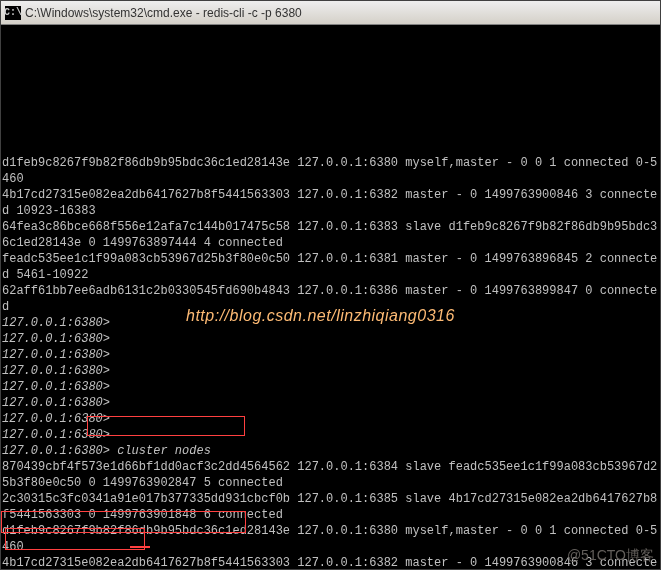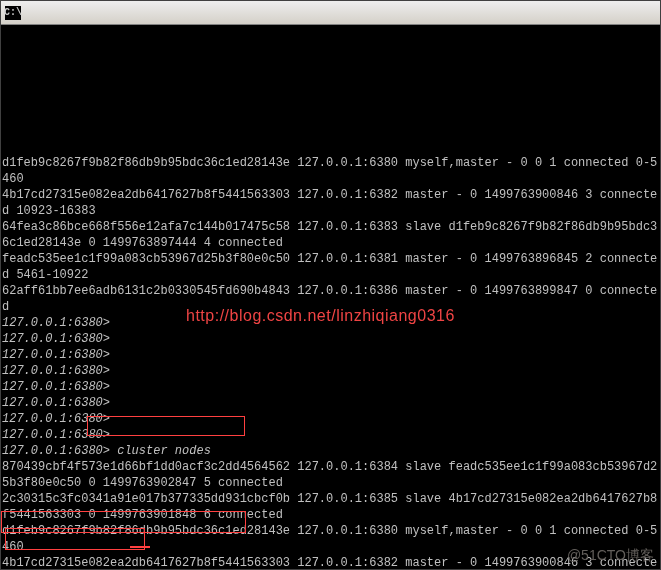--- a/index.html
+++ b/index.html
@@ -10,29 +10,30 @@
   .tb-icon { width: 16px; height: 14px; background: #000; display: inline-flex; align-items: center; justify-content: center; color: #ccc; font-family: 'Courier New', monospace; font-size: 10px; font-weight: bold; }
   .tb-title { font-size: 12px; color: #333; }
   .console { flex: 1; background: #000; color: #c0c0c0; font-family: 'Lucida Console','Courier New',monospace; font-size: 12px; line-height: 16px; padding: 2px 1px 0 1px; white-space: pre-wrap; word-break: break-all; position: relative; overflow: hidden; }
   .console .line { display: block; }
   .prompt-row { display: block; font-style: italic; }
   .highlight-box { position: absolute; border: 1px solid #ff4040; pointer-events: none; }
   .hb1 { left: 86px; top: 391px; width: 158px; height: 20px; }
   .hb2 { left: 0px; top: 486px; width: 245px; height: 22px; }
   .hb3 { left: 4px; top: 503px; width: 140px; height: 22px; }
   .hb4 { left: 129px; top: 521px; width: 20px; height: 2px; }
-  .watermark-text { position: absolute; left: 185px; top: 283px; color: #ef4444; font-family: Arial, sans-serif; font-size: 16px; letter-spacing: 0.5px; pointer-events: none; }
+  .watermark-text { position: absolute; left: 185px; top: 283px; color: #fdba74; font-family: Arial, sans-serif; font-size: 16px; letter-spacing: 0.5px; pointer-events: none; font-style: italic; }
   .watermark-logo { position: absolute; right: 6px; bottom: 6px; color: #635f5b; font-family: Arial, sans-serif; font-size: 14px; pointer-events: none; }
 </style>
 </head>
 <body>
 
 <div class="window">
   <div class="titlebar">
     <span class="tb-icon">C:\</span>
+    <span class="tb-title">C:\Windows\system32\cmd.exe - redis-cli  -c -p 6380</span>
   </div>
   <div class="console" id="console">
     <span class="watermark-text">http://blog.csdn.net/linzhiqiang0316</span>
     <span class="watermark-logo">@51CTO博客</span>
     <div class="highlight-box hb1"></div>
     <div class="highlight-box hb2"></div>
     <div class="highlight-box hb3"></div>
     <div class="highlight-box hb4"></div>
   <span class="line">d1feb9c8267f9b82f86db9b95bdc36c1ed28143e 127.0.0.1:6380 myself,master - 0 0 1 connected 0-5460</span><span class="line">4b17cd27315e082ea2db6417627b8f5441563303 127.0.0.1:6382 master - 0 1499763900846 3 connected 10923-16383</span><span class="line">64fea3c86bce668f556e12afa7c144b017475c58 127.0.0.1:6383 slave d1feb9c8267f9b82f86db9b95bdc36c1ed28143e 0 1499763897444 4 connected</span><span class="line">feadc535ee1c1f99a083cb53967d25b3f80e0c50 127.0.0.1:6381 master - 0 1499763896845 2 connected 5461-10922</span><span class="line">62aff61bb7ee6adb6131c2b0330545fd690b4843 127.0.0.1:6386 master - 0 1499763899847 0 connected</span><span class="prompt-row">127.0.0.1:6380&gt;</span><span class="prompt-row">127.0.0.1:6380&gt;</span><span class="prompt-row">127.0.0.1:6380&gt;</span><span class="prompt-row">127.0.0.1:6380&gt;</span><span class="prompt-row">127.0.0.1:6380&gt;</span><span class="prompt-row">127.0.0.1:6380&gt;</span><span class="prompt-row">127.0.0.1:6380&gt;</span><span class="prompt-row">127.0.0.1:6380&gt;</span><span class="prompt-row">127.0.0.1:6380&gt; cluster nodes</span><span class="line">870439cbf4f573e1d66bf1dd0acf3c2dd4564562 127.0.0.1:6384 slave feadc535ee1c1f99a083cb53967d25b3f80e0c50 0 1499763902847 5 connected</span><span class="line">2c30315c3fc0341a91e017b377335dd931cbcf0b 127.0.0.1:6385 slave 4b17cd27315e082ea2db6417627b8f5441563303 0 1499763901848 6 connected</span><span class="line">d1feb9c8267f9b82f86db9b95bdc36c1ed28143e 127.0.0.1:6380 myself,master - 0 0 1 connected 0-5460</span><span class="line">4b17cd27315e082ea2db6417627b8f5441563303 127.0.0.1:6382 master - 0 1499763900846 3 connected 10923-16383</span></div>
 </div>

